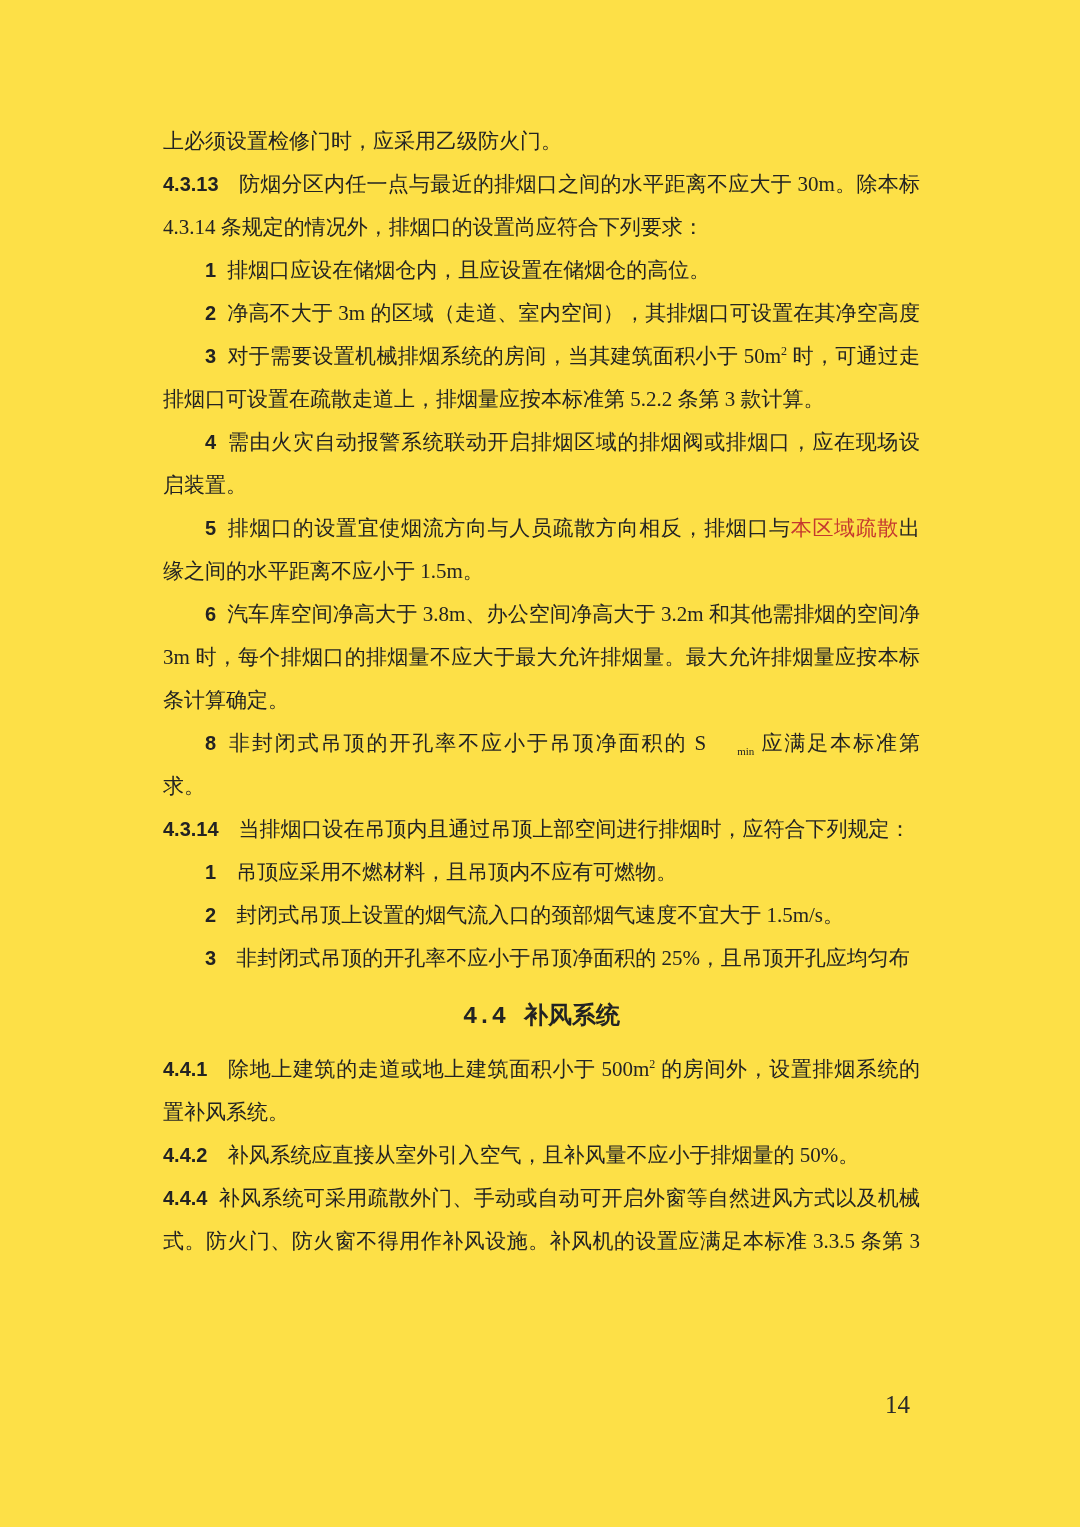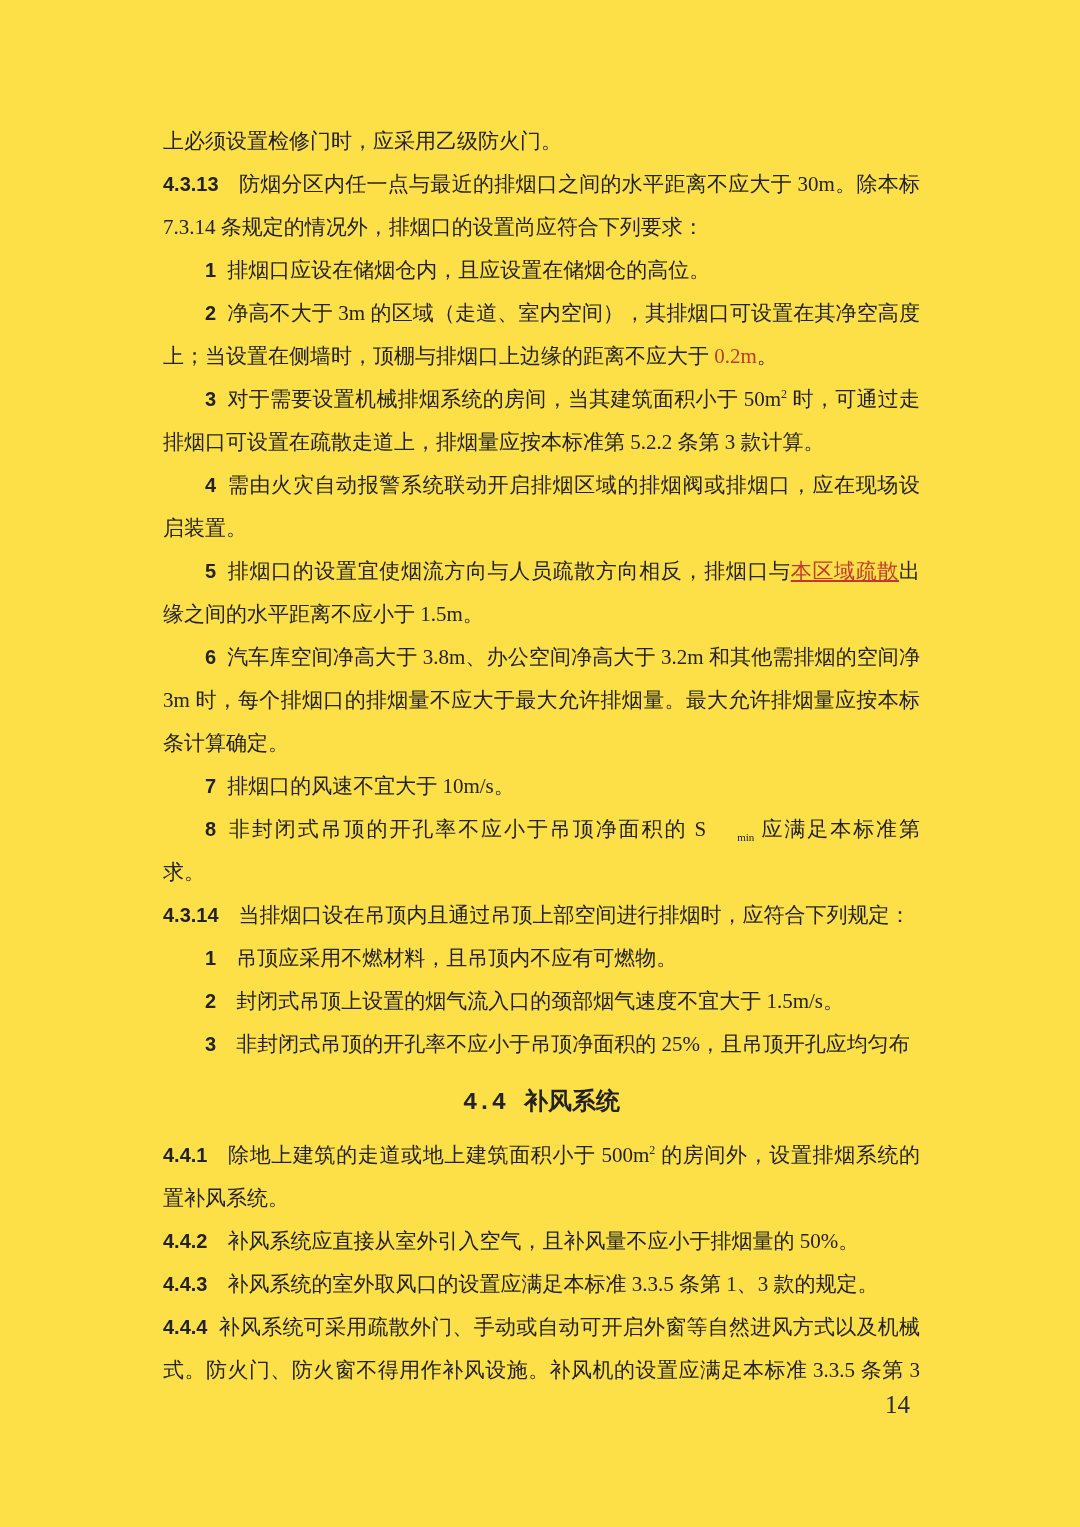--- a/index.html
+++ b/index.html
@@ -26,21 +26,21 @@
   .j{ text-align:justify; text-align-last:justify; }
   .ind{ padding-left:42px; }
   .num{
     font-family:"Liberation Sans","DejaVu Sans",sans-serif;
     font-weight:bold;
     font-size:20px;
   }
   .gap-l{ margin-right:20px; }
   .gap-s{ margin-right:11px; }
   .red{ color:#c5382f; }
-  .red-u{ color:#c5382f; text-decoration:underline; text-decoration-color:#c5382f; }
+  .red-u{ color:#c5382f; text-decoration-color:#c5382f; }
   sup.sp{ font-size:12px; line-height:0; }
   sub.sb{ font-size:11px; line-height:0;margin-left:31px; }
   .heading{
     height:50px;line-height:50px;
     margin:10px 0 8px 0;
     text-align:center;
     font-weight:bold;
     font-size:24px;
   }
   .heading .h-num{ margin-right:18px; font-family:Liberation Mono, monospace; }
@@ -53,59 +53,56 @@
 </style>
 </head>
 <body>
 
 <div class="page">
   <div class="doc">
 
     <div class="ln"><span>上必须设置检修门时，应采用乙级防火门。</span></div>
 
     <div class="ln j"><span class="num gap-l">4.3.13</span><span>防烟分区内任一点与最近的排烟口之间的水平距离不应大于 30m。除本标准第</span></div>
-    <div class="ln"><span>7.3.14 条规定的情况外，排烟口的设置尚应符合下列要求：</span></div>
+    <div class="ln"><span>4.3.14 条规定的情况外，排烟口的设置尚应符合下列要求：</span></div>
 
     <div class="ln ind"><span class="num gap-s">1</span><span>排烟口应设在储烟仓内，且应设置在储烟仓的高位。</span></div>
 
     <div class="ln ind j"><span class="num gap-s">2</span><span>净高不大于 3m 的区域（走道、室内空间），其排烟口可设置在其净空高度的 1/2 以</span></div>
-    <div class="ln"><span>上；当设置在侧墙时，顶棚与排烟口上边缘的距离不应大于 </span><span class="red">0.2m</span><span>。</span></div>
 
     <div class="ln ind j"><span class="num gap-s">3</span><span>对于需要设置机械排烟系统的房间，当其建筑面积小于 50m</span><sup class="sp">2</sup><span> 时，可通过走道排烟，</span></div>
     <div class="ln"><span>排烟口可设置在疏散走道上，排烟量应按本标准第 5.2.2 条第 3 款计算。</span></div>
 
     <div class="ln ind j"><span class="num gap-s">4</span><span>需由火灾自动报警系统联动开启排烟区域的排烟阀或排烟口，应在现场设置手动开</span></div>
     <div class="ln"><span>启装置。</span></div>
 
     <div class="ln ind j"><span class="num gap-s">5</span><span>排烟口的设置宜使烟流方向与人员疏散方向相反，排烟口与</span><span class="red-u">本区域疏散</span><span>出口相邻边</span></div>
     <div class="ln"><span>缘之间的水平距离不应小于 1.5m。</span></div>
 
     <div class="ln ind j"><span class="num gap-s">6</span><span>汽车库空间净高大于 3.8m、办公空间净高大于 3.2m 和其他需排烟的空间净高大于</span></div>
     <div class="ln j"><span>3m 时，每个排烟口的排烟量不应大于最大允许排烟量。最大允许排烟量应按本标准第 5.2.14</span></div>
     <div class="ln"><span>条计算确定。</span></div>
 
-    <div class="ln ind"><span class="num gap-s">7</span><span>排烟口的风速不宜大于 10m/s。</span></div>
 
     <div class="ln ind j"><span class="num gap-s">8</span><span>非封闭式吊顶的开孔率不应小于吊顶净面积的 S</span><sub class="sb">min</sub><span> 应满足本标准第 5.2.15 条的要</span></div>
     <div class="ln"><span>求。</span></div>
 
     <div class="ln"><span class="num gap-l">4.3.14</span><span>当排烟口设在吊顶内且通过吊顶上部空间进行排烟时，应符合下列规定：</span></div>
 
     <div class="ln ind"><span class="num gap-l">1</span><span>吊顶应采用不燃材料，且吊顶内不应有可燃物。</span></div>
     <div class="ln ind"><span class="num gap-l">2</span><span>封闭式吊顶上设置的烟气流入口的颈部烟气速度不宜大于 1.5m/s。</span></div>
     <div class="ln ind"><span class="num gap-l">3</span><span>非封闭式吊顶的开孔率不应小于吊顶净面积的 25%，且吊顶开孔应均匀布置。</span></div>
 
     <div class="heading"><span class="h-num">4.4</span><span>补风系统</span></div>
 
     <div class="ln j"><span class="num gap-l">4.4.1</span><span>除地上建筑的走道或地上建筑面积小于 500m</span><sup class="sp">2</sup><span> 的房间外，设置排烟系统的场所应设</span></div>
     <div class="ln"><span>置补风系统。</span></div>
 
     <div class="ln"><span class="num gap-l">4.4.2</span><span>补风系统应直接从室外引入空气，且补风量不应小于排烟量的 50%。</span></div>
 
-    <div class="ln"><span class="num gap-l">4.4.3</span><span>补风系统的室外取风口的设置应满足本标准 3.3.5 条第 1、3 款的规定。</span></div>
 
     <div class="ln j"><span class="num gap-s">4.4.4</span><span>补风系统可采用疏散外门、手动或自动可开启外窗等自然进风方式以及机械送风方</span></div>
     <div class="ln j"><span>式。防火门、防火窗不得用作补风设施。补风机的设置应满足本标准 3.3.5 条第 3～5 款的</span></div>
 
   </div>
 
   <div class="pagenum">14</div>
 </div>
 
 </body></html>

